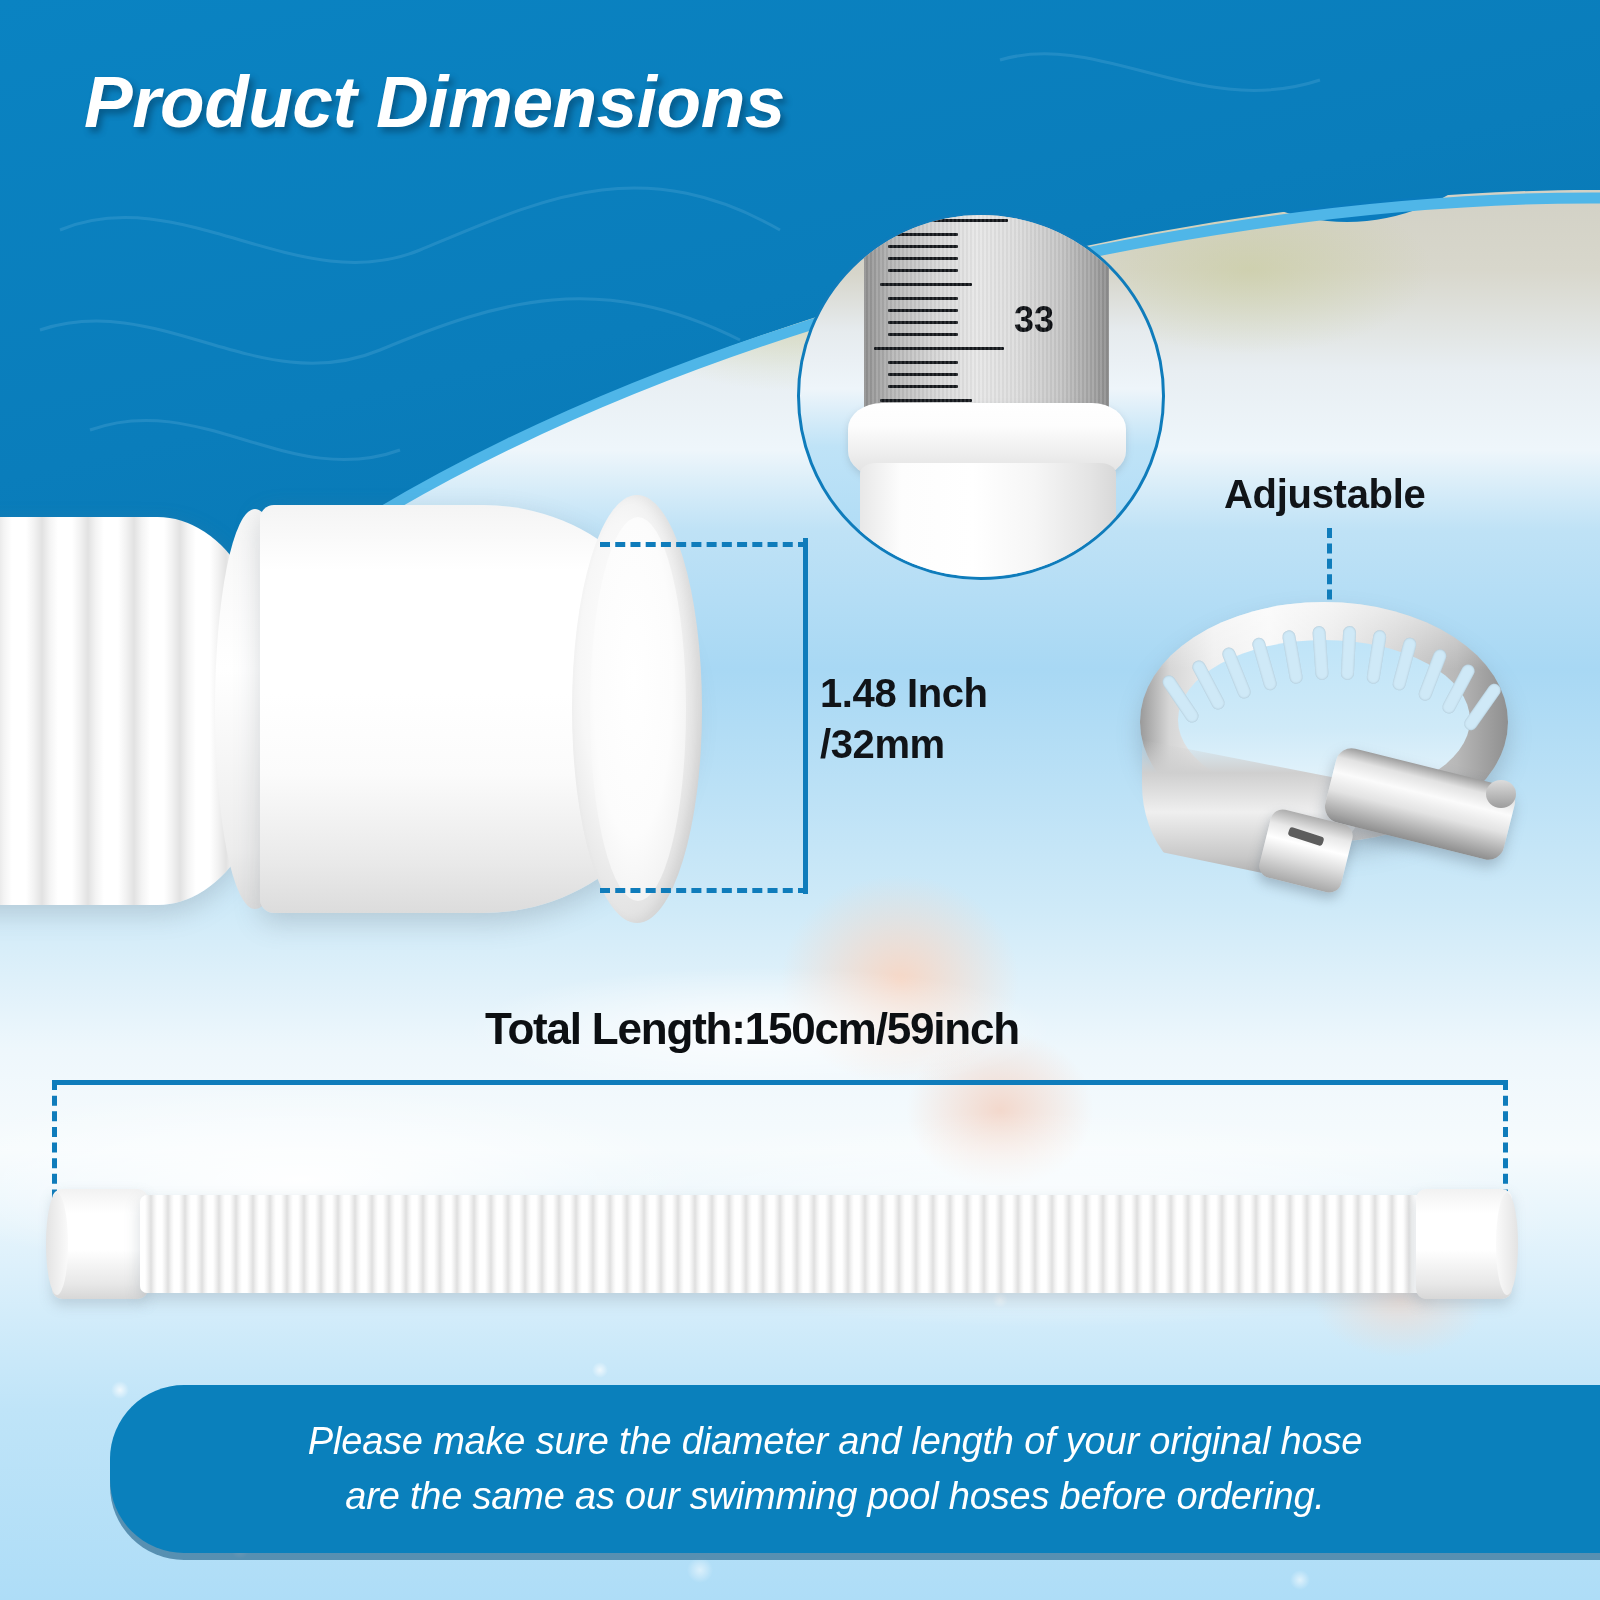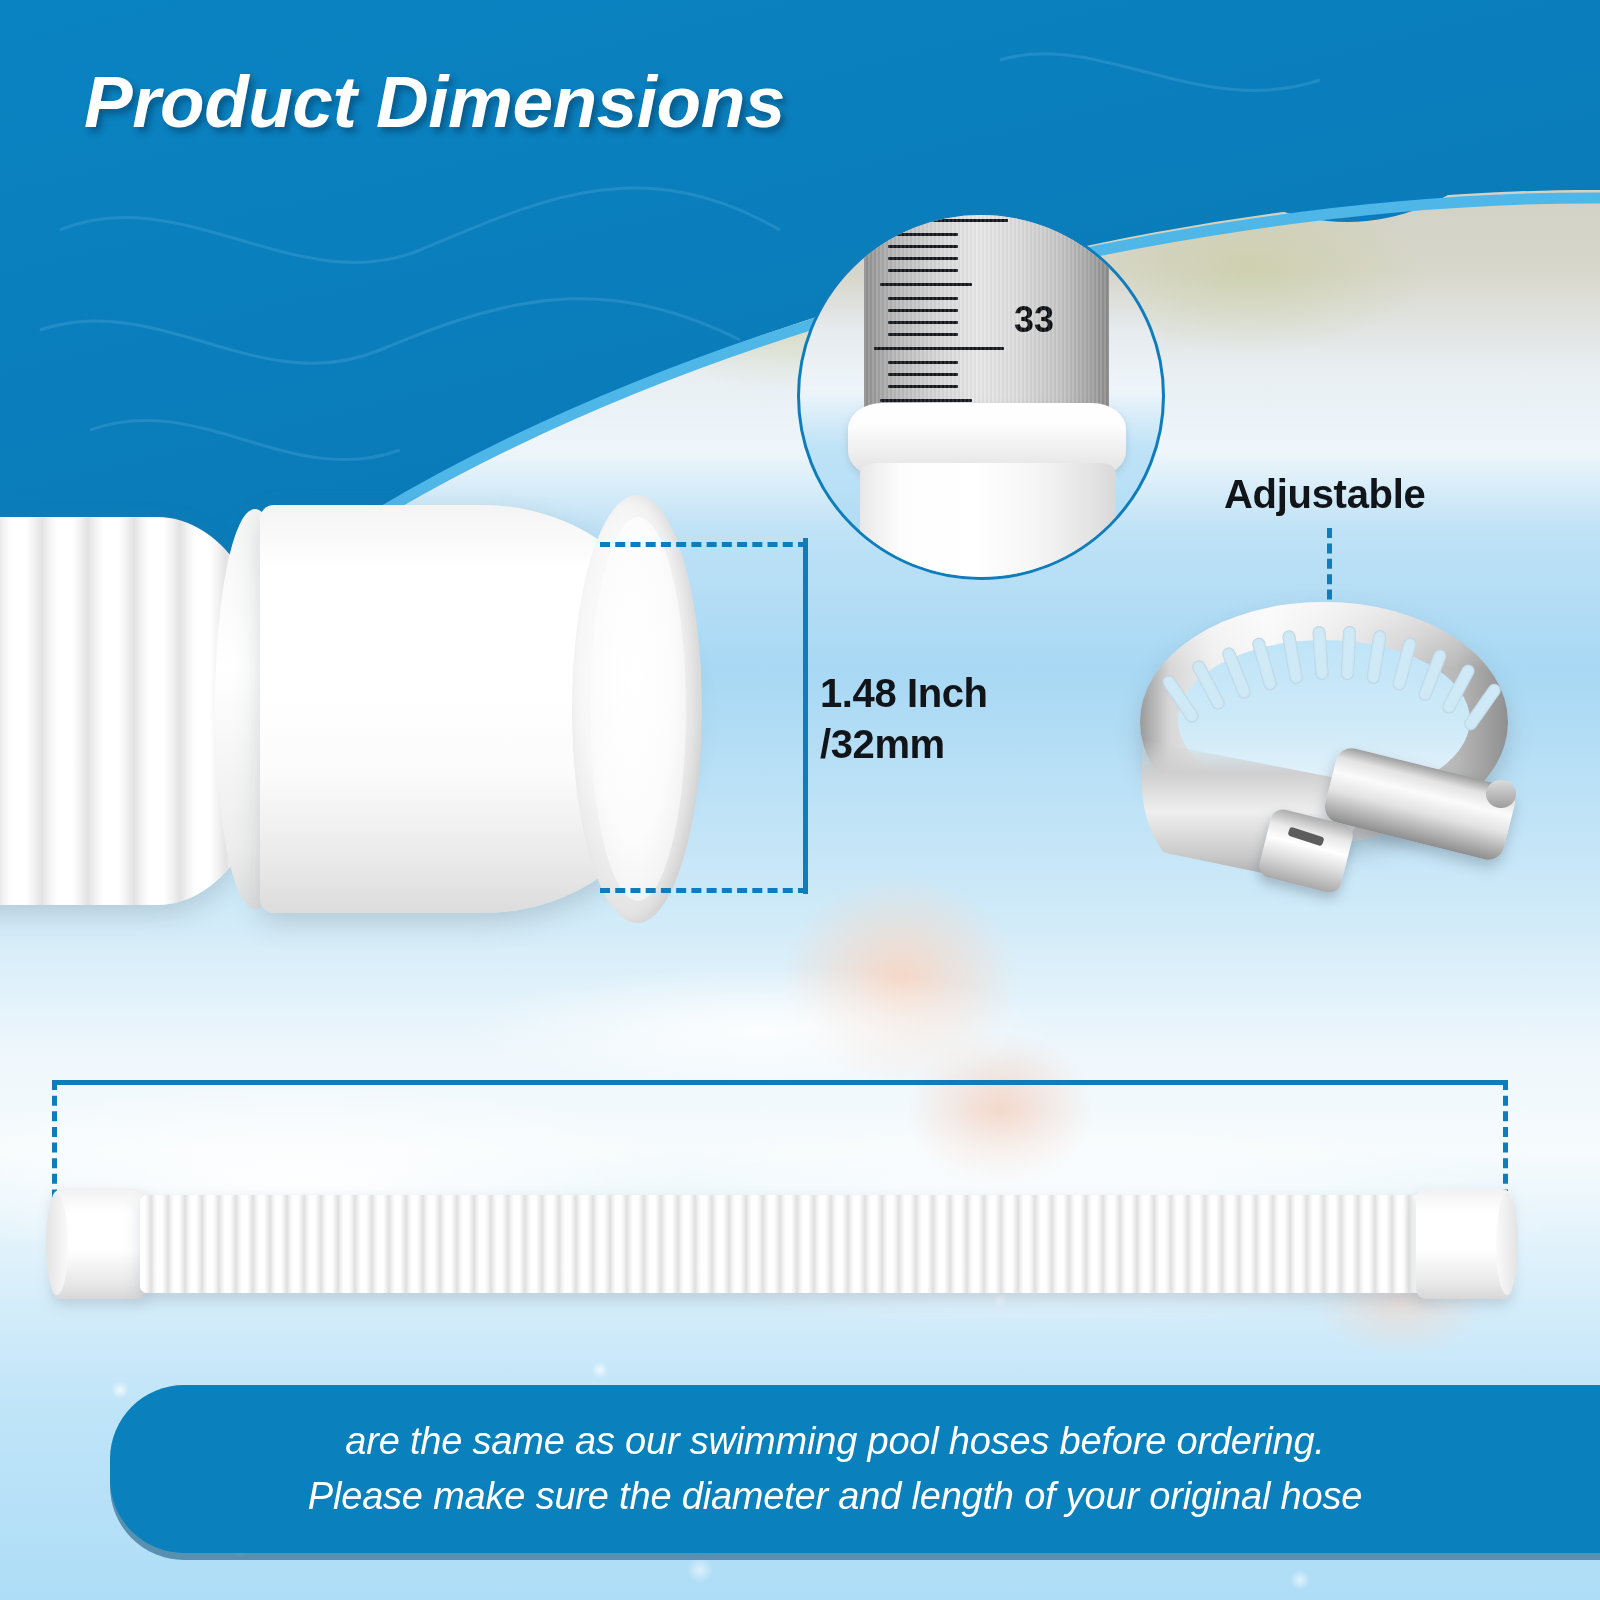--- a/index.html
+++ b/index.html
@@ -471,33 +471,34 @@
       <div class="slot" style="left:312px; top:52px; transform:rotate(28deg);"></div>
       <div class="slot" style="left:336px; top:70px; transform:rotate(35deg);"></div>
     </div>
     <div class="band-tail"></div>
     <div class="screw-housing"></div>
     <div class="screw-tip"></div>
     <div class="screw-head"></div>
     <div class="screw-slot"></div>
   </div>
 
+  <div class="len-label">Total Length:150cm/59inch</div>
 
   <div class="dim-h">
     <div class="line"></div>
     <div class="tick-l"></div>
     <div class="tick-r"></div>
   </div>
 
   <div class="hose-full">
     <div class="cuff-l"></div>
     <div class="ribs"></div>
     <div class="cuff-r"></div>
   </div>
 
   <div class="banner">
     <div class="banner-text">
+      <span>Please make sure the diameter and length of your original hose</span>
       <span>are the same as our swimming pool hoses before ordering.</span>
-      <span>Please make sure the diameter and length of your original hose</span>
     </div>
   </div>
 
 </div>
 
 </body></html>

